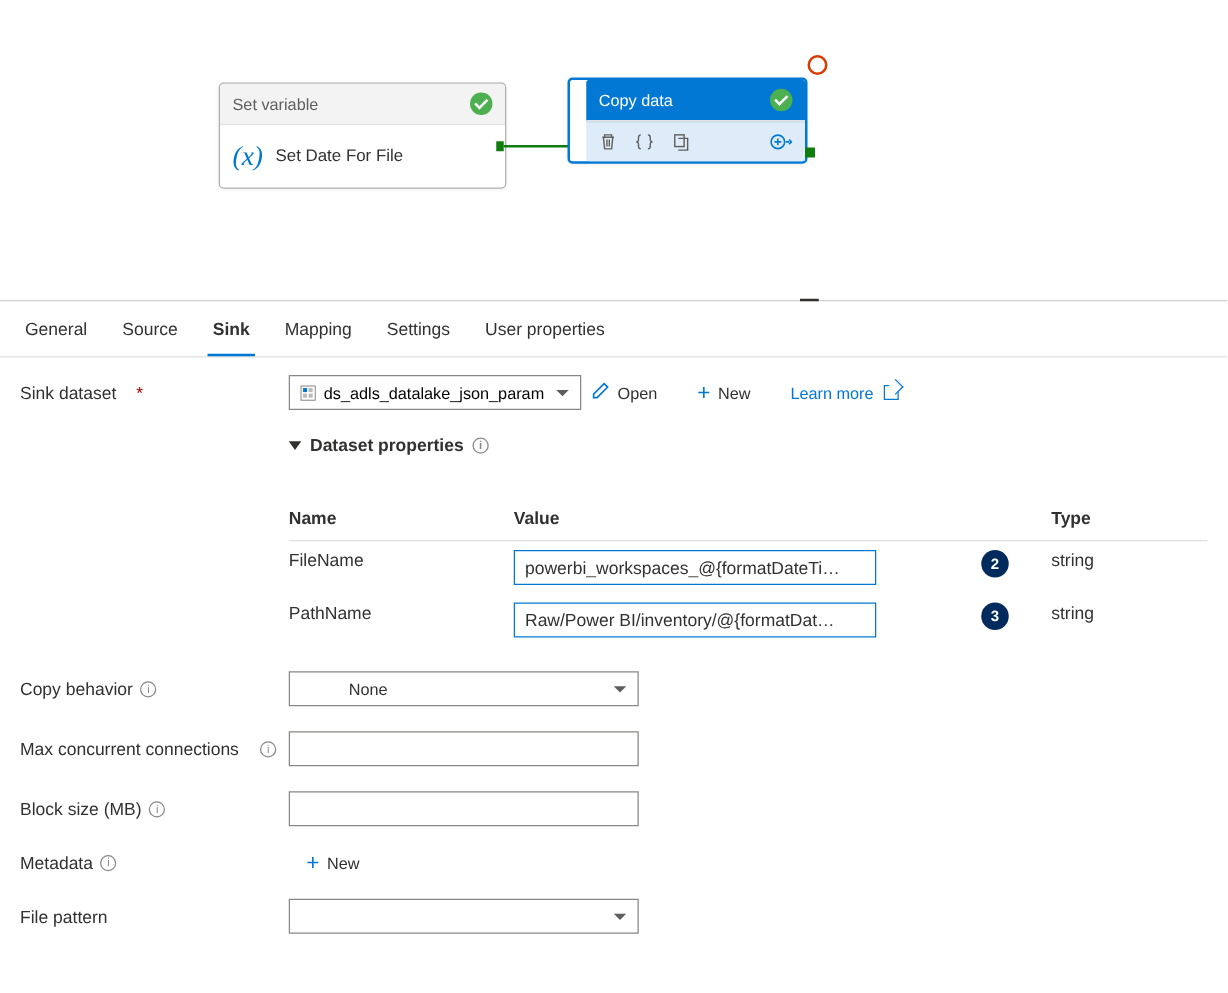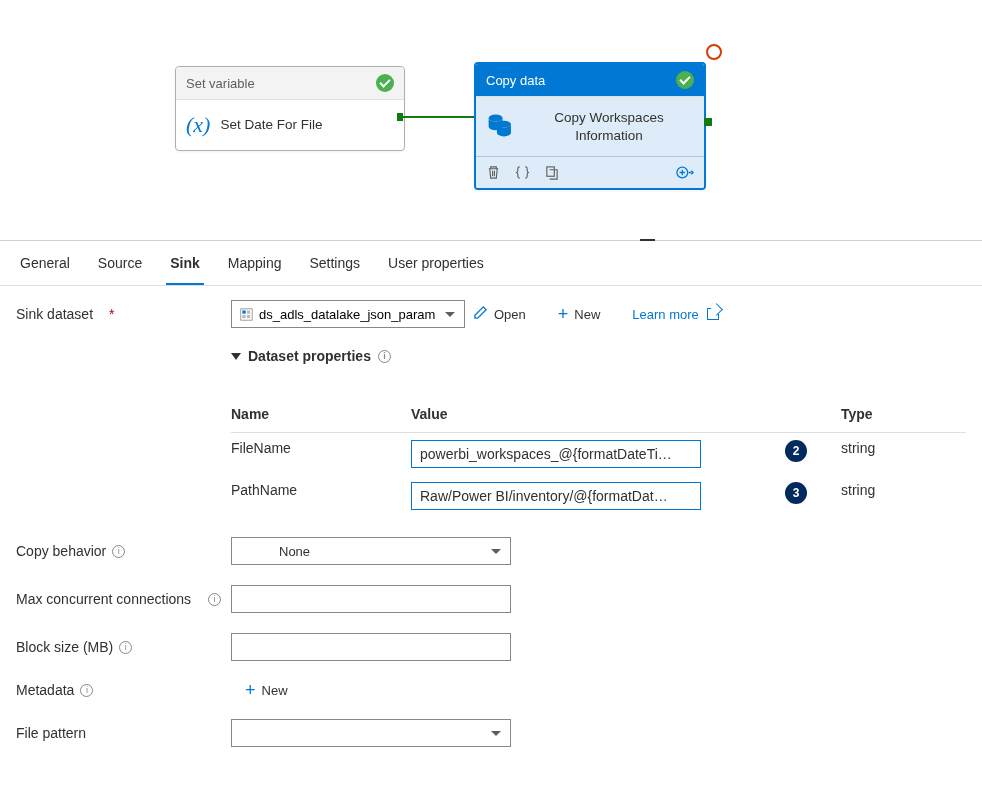--- a/index.html
+++ b/index.html
@@ -444,39 +444,26 @@
       <span class="check-circle"></span>
     </div>
     <div class="activity-body">
       <span class="fx-icon">(x)</span>
       <span class="activity-label">Set Date For File</span>
     </div>
   </div>
 
   <div class="connector"></div>
 
-  <div class="activity-box selected" style="left:474px; top:62px; width:232px;">
+  <div class="activity-box selected" style="left:454px; top:62px; width:192px;padding-left:13px;">
     <span class="red-circle"></span>
     <span class="out-connector"></span>
     <div class="activity-header">
       <span class="activity-header-title">Copy data</span>
       <span class="check-circle"></span>
-    </div>
-    <div class="activity-body">
-      <span class="db-icon">
-        <svg viewBox="0 0 32 32">
-            <g fill="#0078d4">
-              <ellipse cx="11" cy="8" rx="8" ry="4"></ellipse>
-              <path d="M3 8 v10 a8 4 0 0 0 16 0 V8 a8 4 0 0 1 -16 0z"></path>
-              <ellipse cx="20.5" cy="15" rx="8" ry="4"></ellipse>
-              <path d="M12.5 15 v10 a8 4 0 0 0 16 0 V15 a8 4 0 0 1 -16 0z"></path>
-            </g>
-          </svg>
-      </span>
-      <span class="activity-label">Copy Workspaces Information</span>
     </div>
     <div class="activity-toolbar">
       <div class="toolbar-left">
         <span class="toolbar-icon">
           <svg width="15" height="15" viewBox="0 0 16 16" fill="none" stroke="#605e5c" stroke-width="1.2">
               <path d="M3 4h10M5 4V2h6v2M4 4l1 10h6l1-10M7 6v6M9 6v6"></path>
             </svg>
         </span>
         <span class="toolbar-icon">
           <svg width="15" height="15" viewBox="0 0 16 16" fill="none" stroke="#605e5c" stroke-width="1.2">

